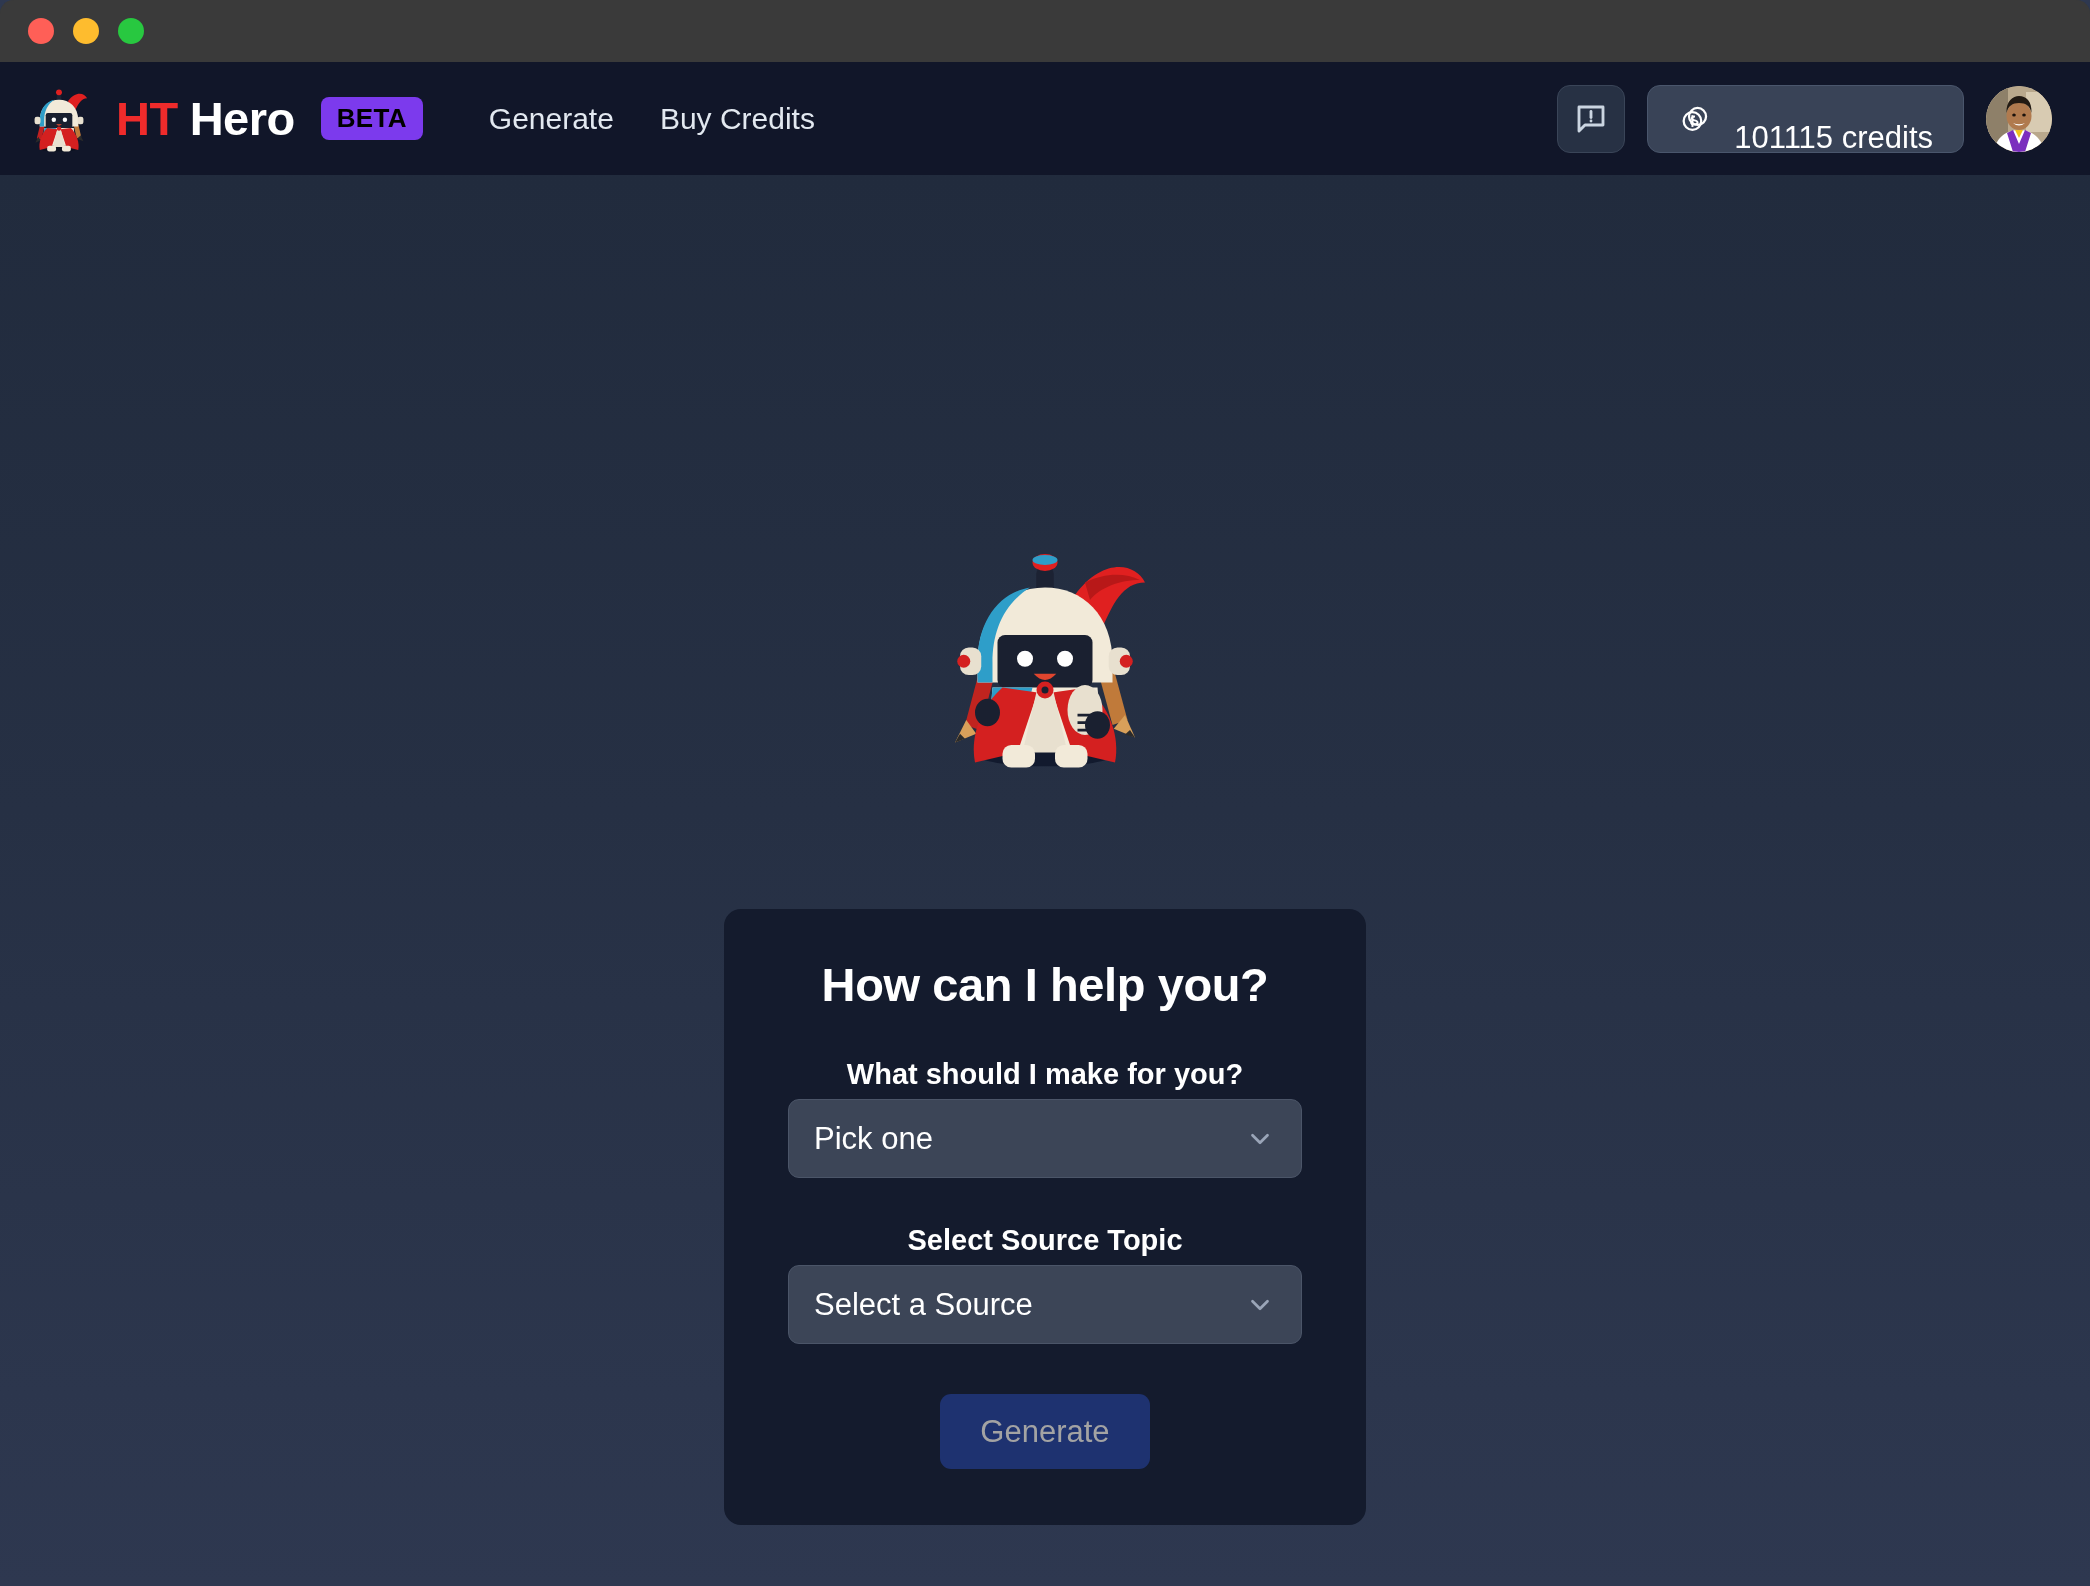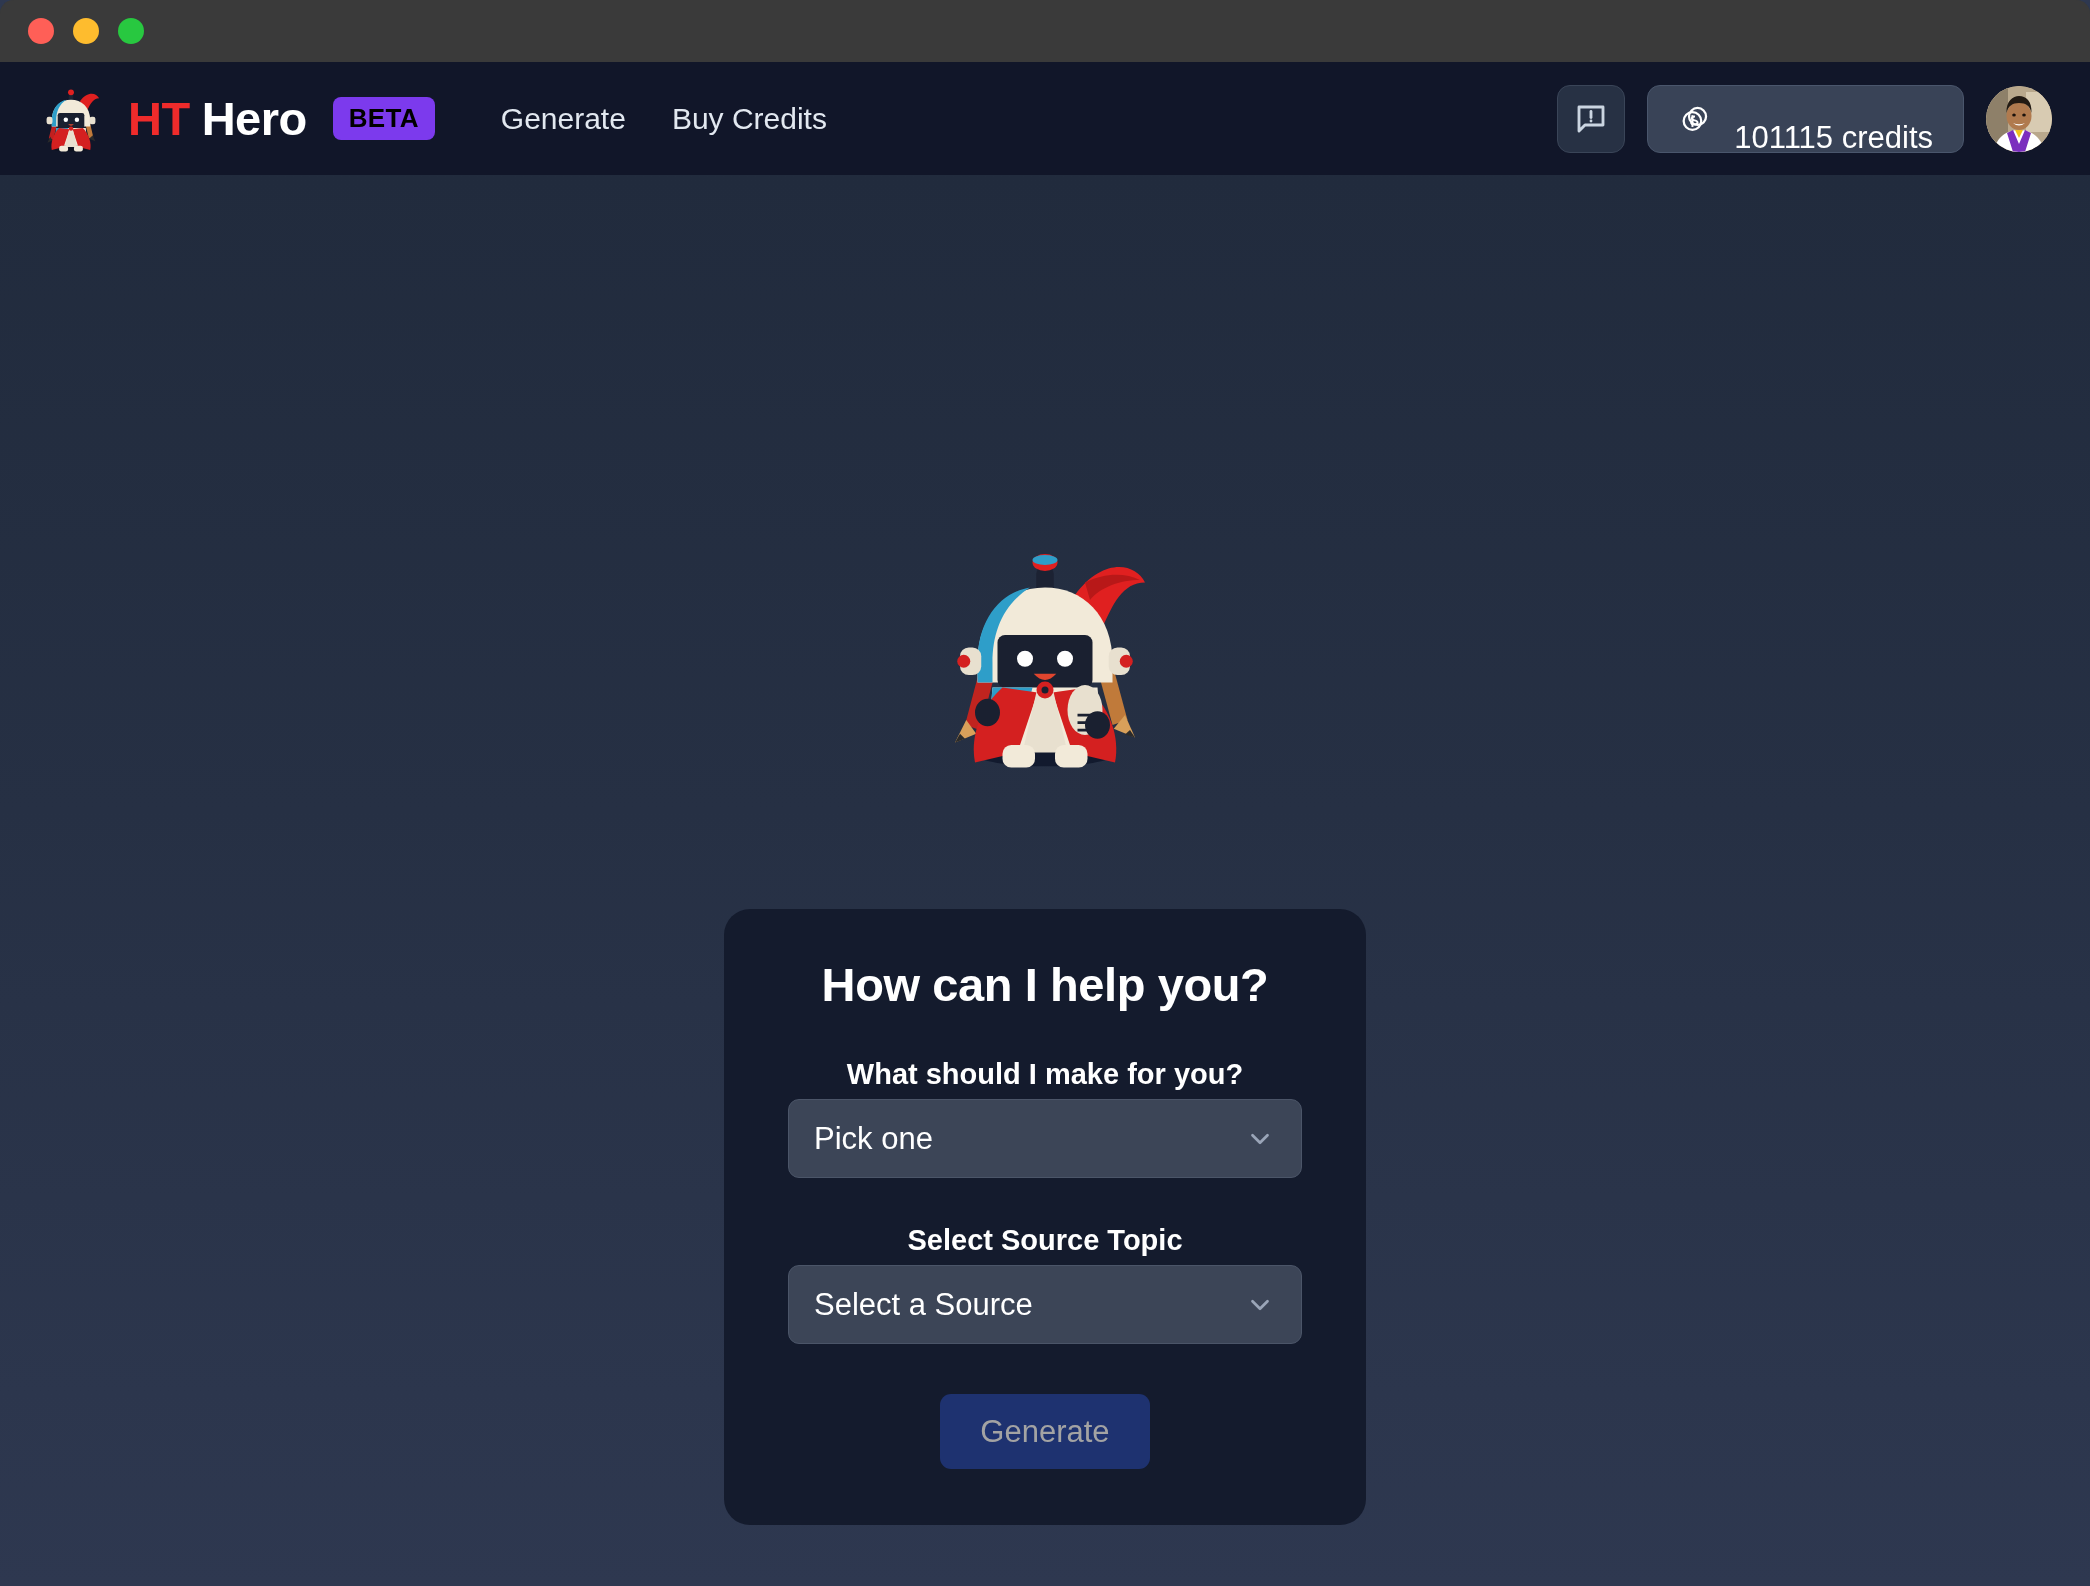--- a/index.html
+++ b/index.html
@@ -26,21 +26,21 @@
   .dot { width:26px; height:26px; border-radius:50%; }
   .dot.red    { background:#ff5f57; }
   .dot.yellow { background:#febc2e; }
   .dot.green  { background:#28c840; }
 
   
   .appheader {
     height:113px; flex:0 0 113px;
     background:#111629;
     display:flex; align-items:center;
-    padding:0 38px 0 34px;
+    padding:0 38px 0 22px;
   }
   .brand { display:flex; align-items:center; gap:0; }
   .logo-mark { width:74px; height:74px; flex:0 0 74px; margin-right:20px; }
   .wordmark {
     font-size:47px; font-weight:bold; letter-spacing:-0.5px;
     white-space:nowrap; line-height:1;
   }
   .wordmark .ht   { color:#ef2b2b; }
   .wordmark .hero { color:#ffffff; margin-left:12px; }
   .beta {
@@ -78,21 +78,21 @@
   
   .main {
     flex:1 1 auto; position:relative;
     background:linear-gradient(180deg,#212b3d 0%,#263044 45%,#2e3850 100%);
     display:flex; flex-direction:column; align-items:center;
   }
   .mascot { width:250px; height:250px; margin-top:355px; }
 
   .card {
     width:642px; margin-top:129px;
-    background:#141b2d; border-radius:26px;
+    background:#141b2d; border-radius:17px;
     padding:48px 64px 56px;
     display:flex; flex-direction:column; align-items:center;
   }
   .card-title {
     color:#ffffff; font-size:47px; font-weight:bold;
     letter-spacing:-0.4px; white-space:nowrap;
   }
   .field-label {
     color:#ffffff; font-size:29px; font-weight:bold;
     margin-top:46px; white-space:nowrap;

